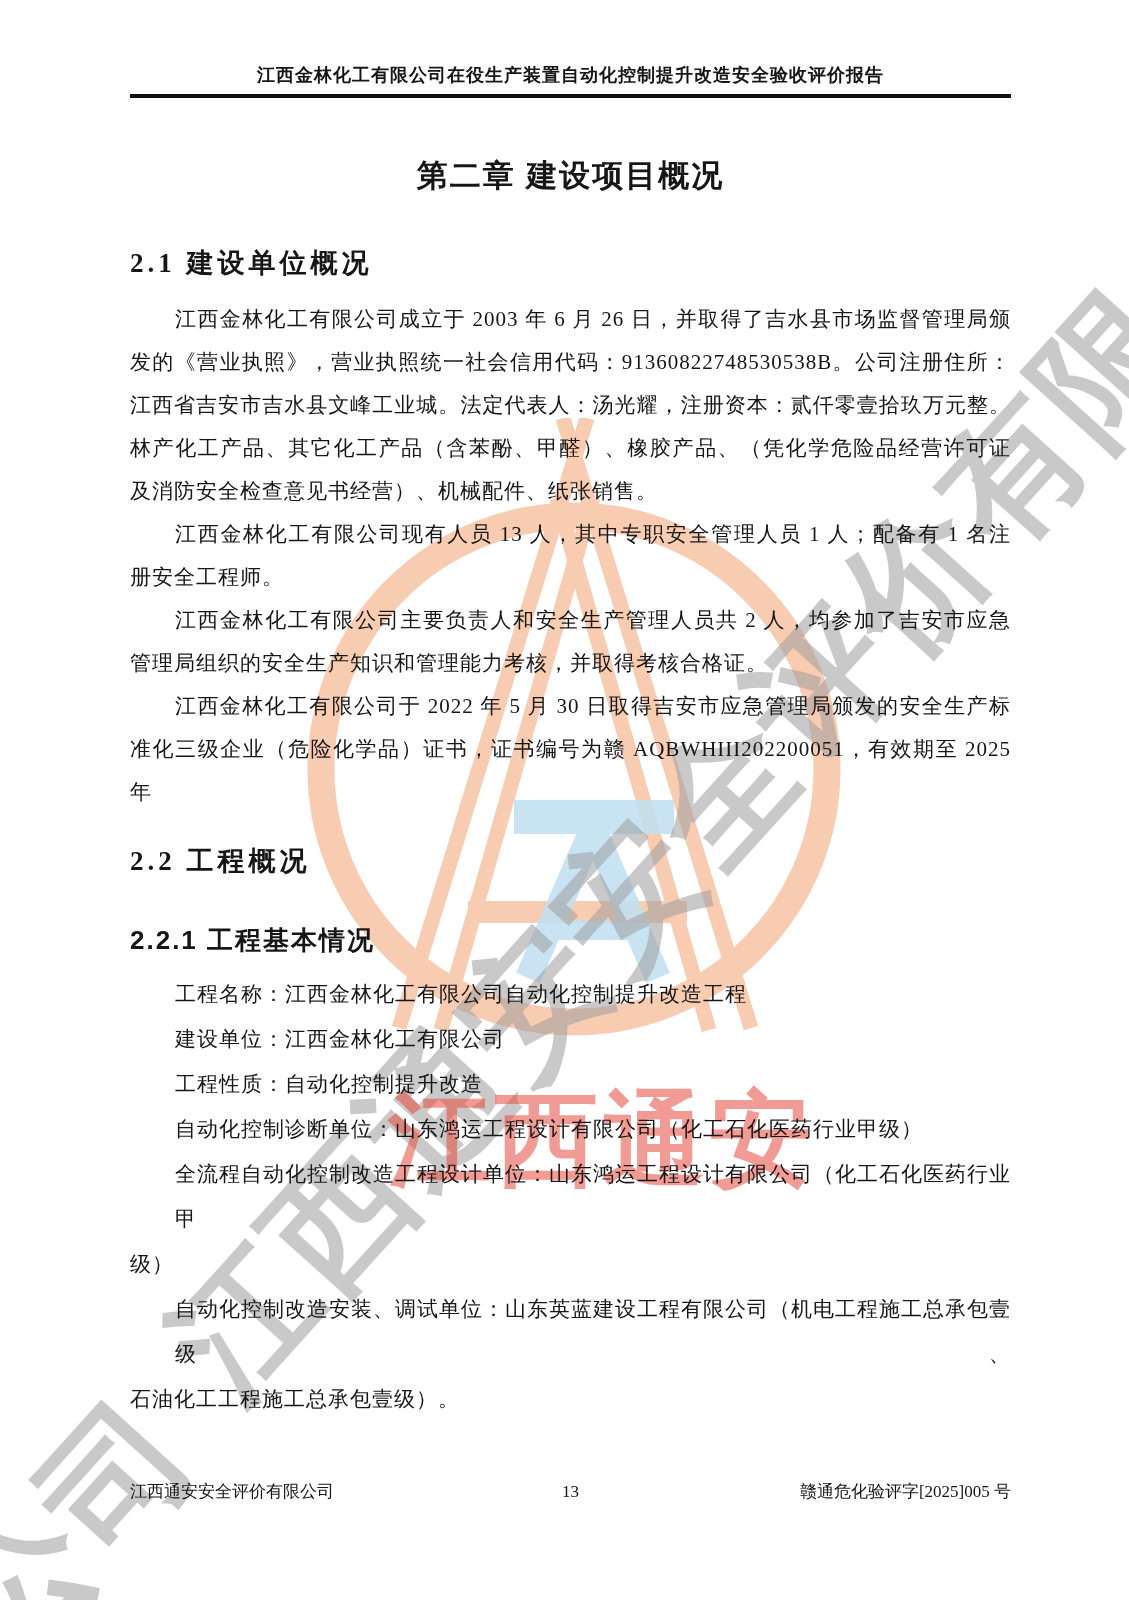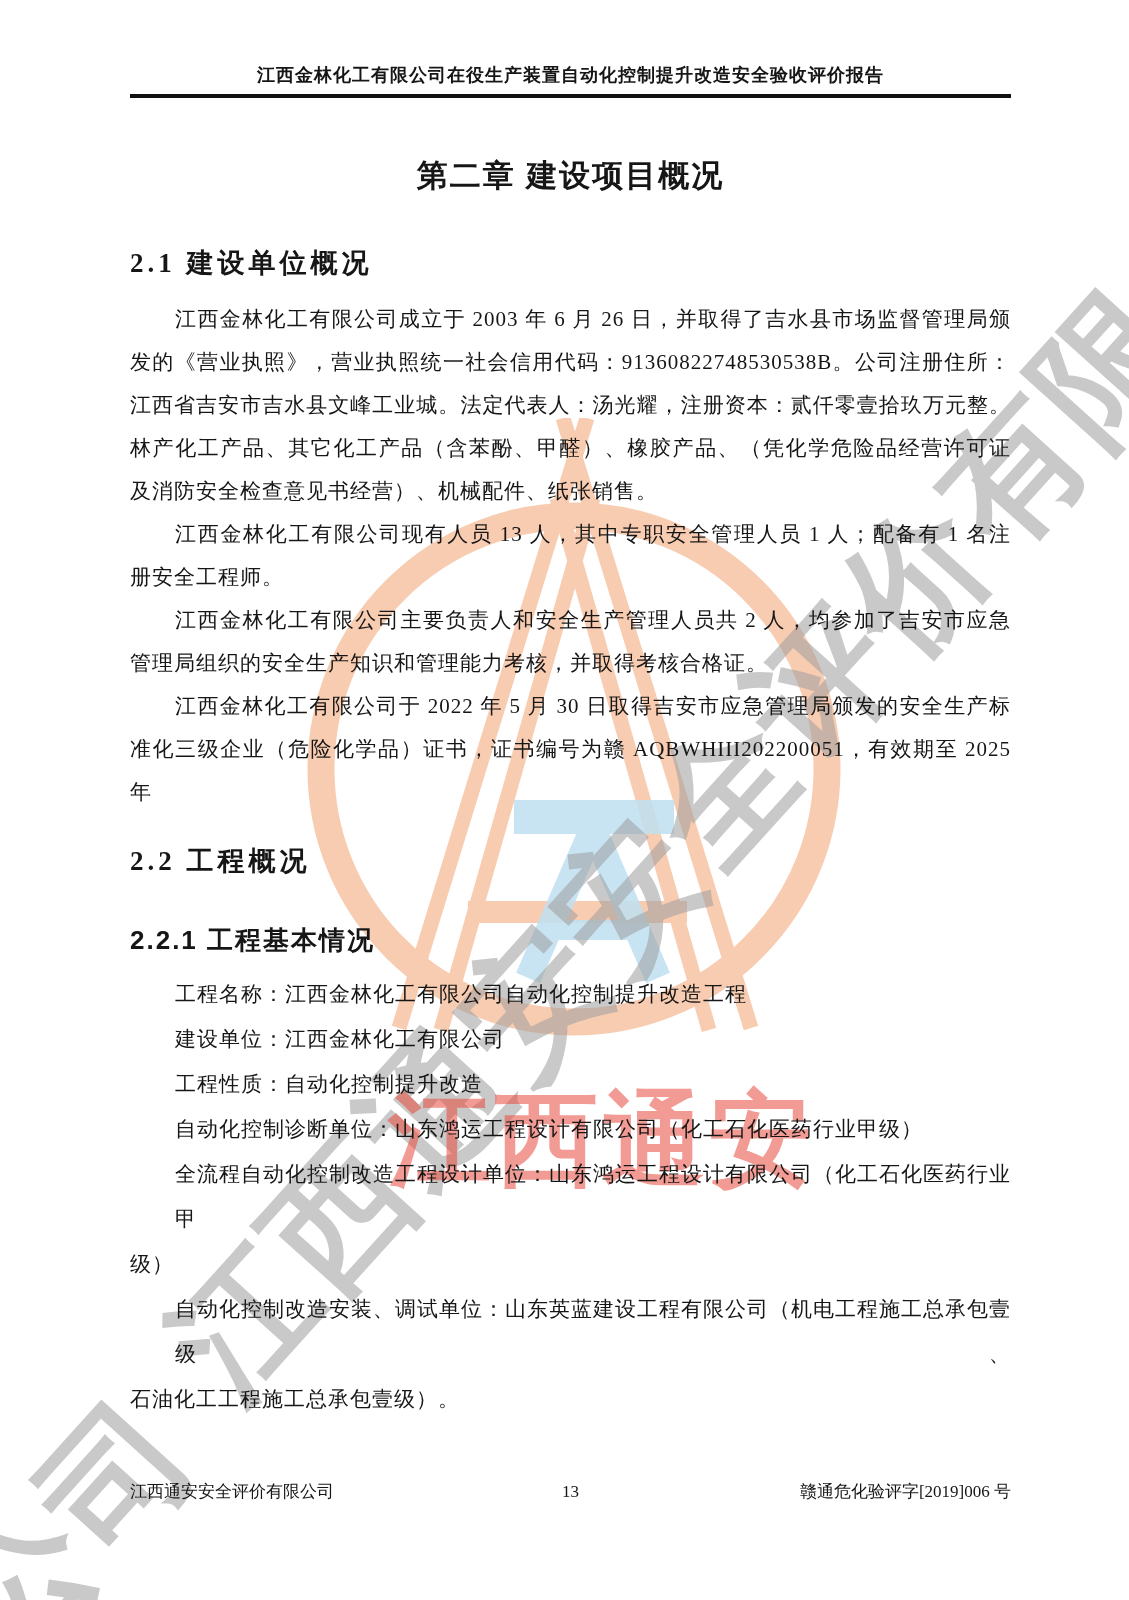--- a/index.html
+++ b/index.html
@@ -102,17 +102,17 @@
         <div class="bl ind">自动化控制诊断单位：山东鸿运工程设计有限公司（化工石化医药行业甲级）</div>
         <div class="bl ind fill">全流程自动化控制改造工程设计单位：山东鸿运工程设计有限公司（化工石化医药行业甲</div>
         <div class="bl">级）</div>
         <div class="bl ind fill">自动化控制改造安装、调试单位：山东英蓝建设工程有限公司（机电工程施工总承包壹级、</div>
         <div class="bl">石油化工工程施工总承包壹级）。</div>
       </div>
 
     <div class="footer">
       <span class="f-left">江西通安安全评价有限公司</span>
       <span class="f-page">13</span>
-      <span class="f-right">赣通危化验评字[2019]006 号</span>
+      <span class="f-right">赣通危化验评字[2025]005 号</span>
     </div>
 
   </div>
 </div>
 
 </body></html>

